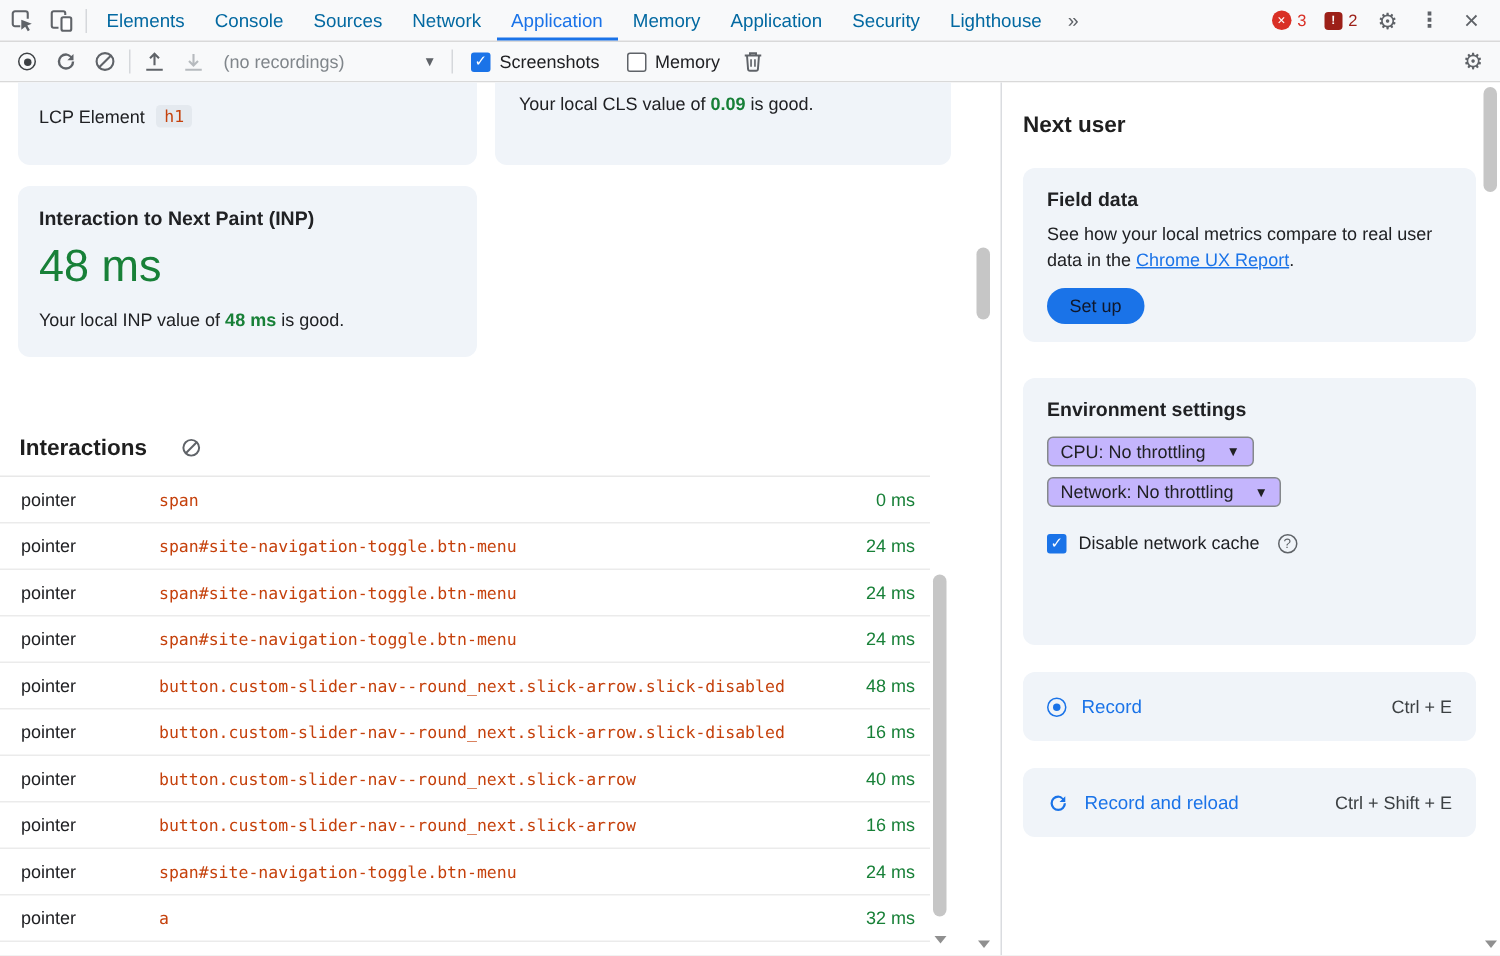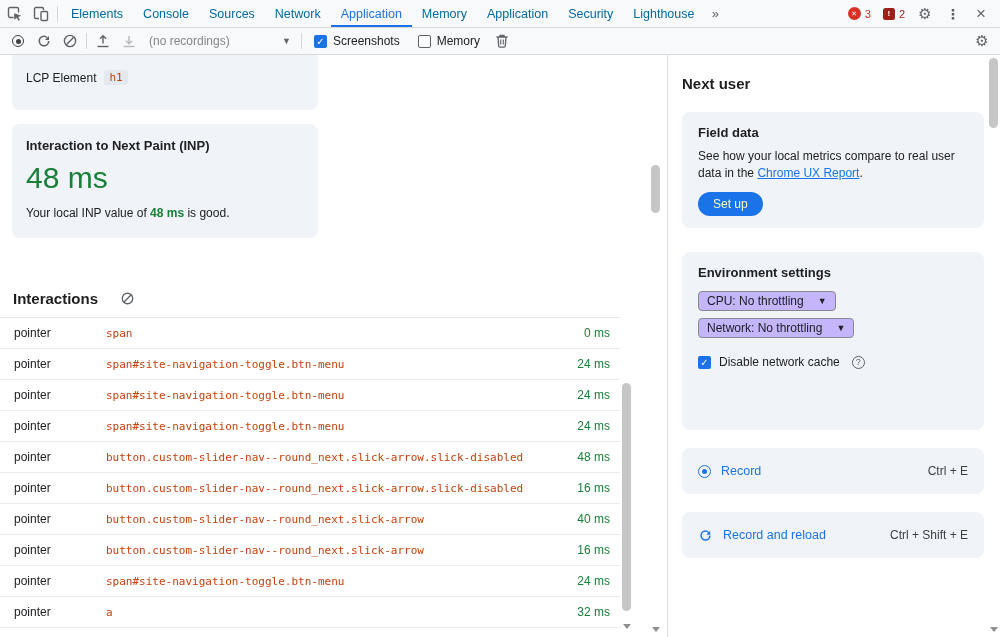--- a/index.html
+++ b/index.html
@@ -83,21 +83,21 @@
   #side-scroll .thumb { top: 3px; height: 70px; }
   #side-scroll .down-arrow { bottom: 5px; }
   .vline { position: absolute; left: 667px; top: 0; width: 1px; height: 582px; background: #dadce0; }
   
   .sidebar { position: absolute; left: 668px; top: 0; width: 320px; height: 582px; }
   .sb-title { position: absolute; left: 14px; top: 20px; font-size: 15px; font-weight: 600; color: #1f1f1f; }
   .scard { position: absolute; left: 14px; width: 302px; background: #f0f4f9; border-radius: 8px; }
   .scard h3 { font-size: 13px; font-weight: 600; }
   .scard p { margin-top: 8px; line-height: 16.5px; }
   #field-card { top: 57px; height: 116px; padding: 13px 16px; }
-  .setup-btn { margin-top: 11px; display: inline-block; background: var(--accent); color: #fef9c3; border: none; border-radius: 14px; padding: 5px 15px; font-size: 12px; font-family: inherit; cursor: pointer; }
+  .setup-btn { margin-top: 11px; display: inline-block; background: var(--accent); color: #0f172a; border: none; border-radius: 14px; padding: 5px 15px; font-size: 12px; font-family: inherit; cursor: pointer; }
   #env-card { top: 197px; height: 178px; padding: 13px 16px; }
   .select { display: flex; width: max-content; align-items: center; gap: 14px; border: 1px solid #85888c; border-radius: 4px; background: #c4b5fd; padding: 2px 8px; cursor: pointer; }
   .select.first { margin-top: 11px; }
   .select + .select { margin-top: 7px; }
   .select .caret { color: #202124; }
   .cache-row { margin-top: 17px; display: flex; align-items: center; gap: 8px; cursor: pointer; }
   .help { width: 13px; height: 13px; border: 1.2px solid #5f6368; border-radius: 50%; display: flex; align-items: center; justify-content: center; font-size: 9px; color: #5f6368; margin-left: 4px; cursor: pointer; }
   .action-card { display: flex; align-items: center; padding: 0 16px; gap: 10px; height: 46px; cursor: pointer; }
   #record-card { top: 393px; }
   #reload-card { top: 457px; }
@@ -229,20 +229,23 @@
 
   <div class="body">
 
     <div class="mcard" id="lcp-card">
       <div class="elem-line">
         <span>LCP Element</span>
         <span class="chip">h1</span>
       </div>
     </div>
 
+    <div class="mcard" id="cls-card">
+      <div><span>Your local CLS value of </span><span class="good-val">0.09</span><span> is good.</span></div>
+    </div>
 
     <div class="mcard" id="inp-card">
       <div class="inp-title">Interaction to Next Paint (INP)</div>
       <div class="inp-value">48 ms</div>
       <div class="inp-note"><span>Your local INP value of </span><span class="good-val">48 ms</span><span> is good.</span></div>
     </div>
 
 
     <div class="inter-head">
       <span class="inter-title">Interactions</span>

